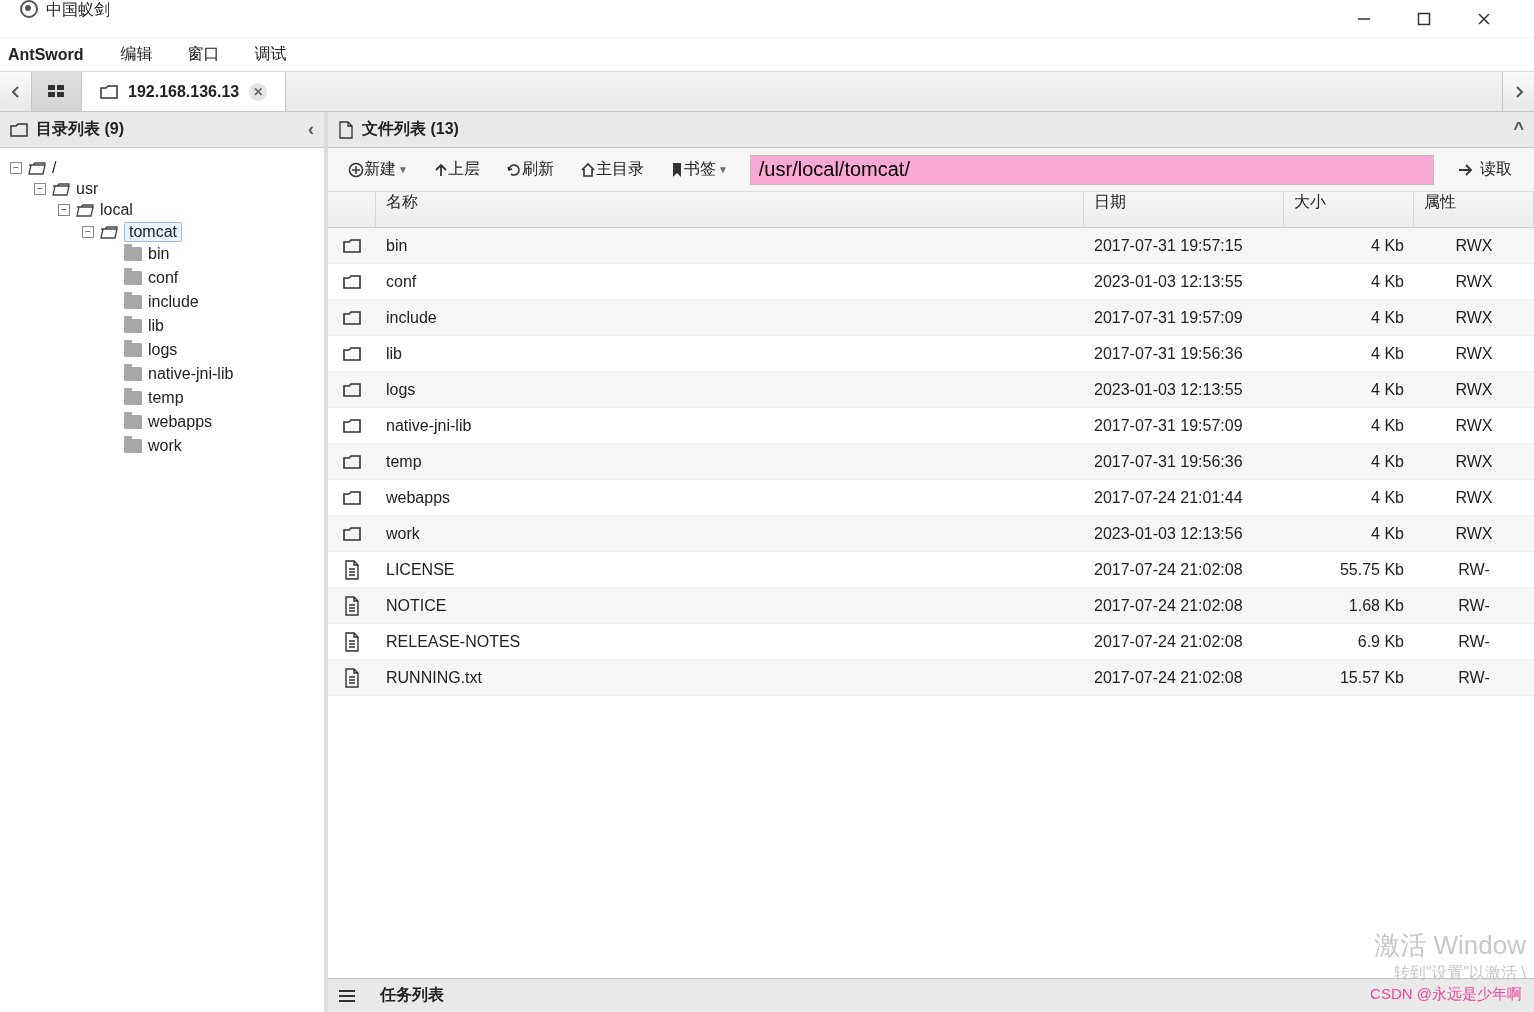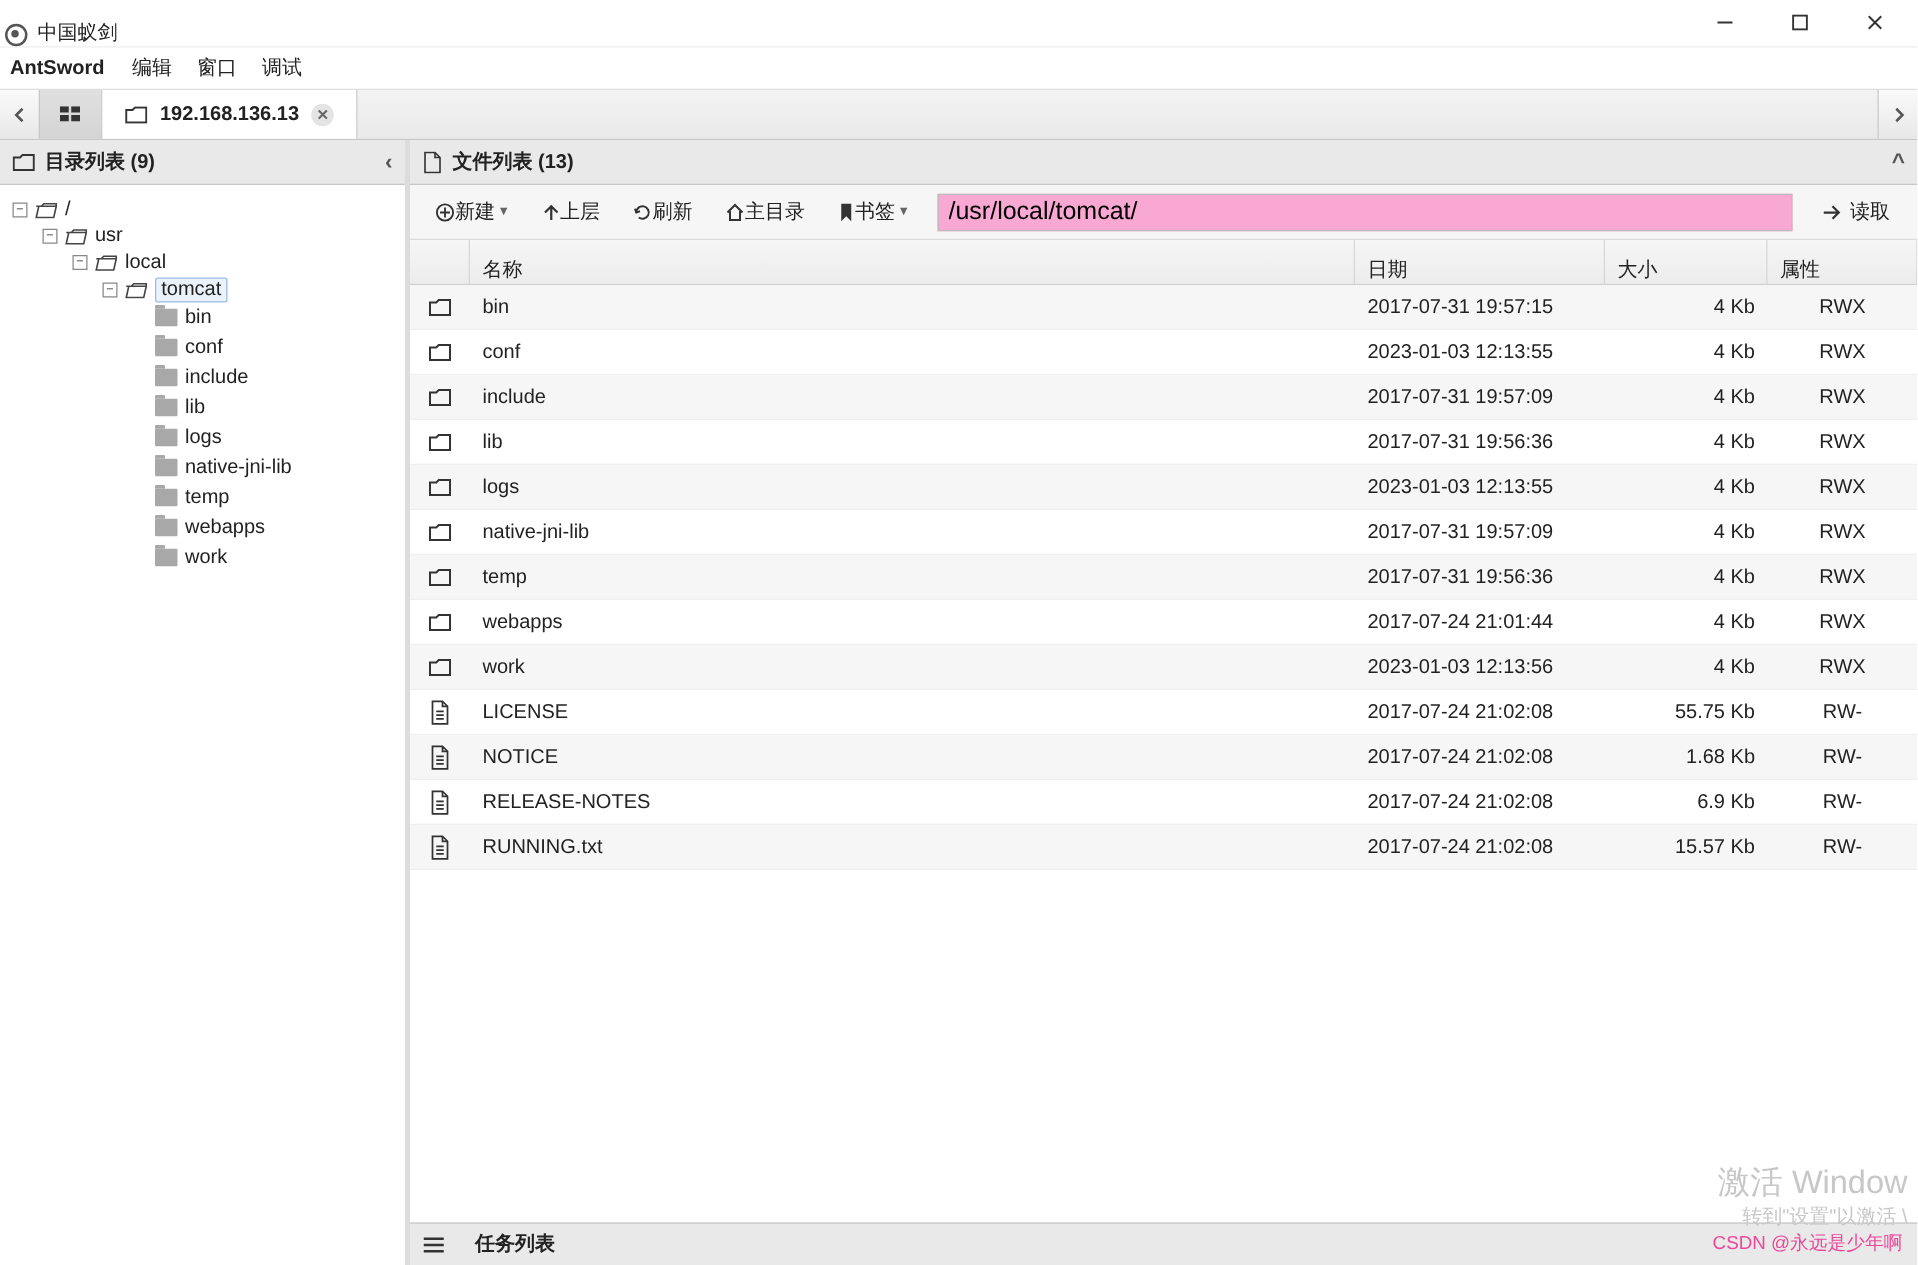--- a/index.html
+++ b/index.html
@@ -1,27 +1,27 @@
 <!DOCTYPE html>
 <html><head>
 <meta charset="utf-8">
 <style>
 * { box-sizing: border-box; margin: 0; padding: 0; font-family: "Microsoft YaHei", "Segoe UI", Arial, sans-serif; }
 body { background: #fff; font-size: 16px; color: #222; width: 1534px; height: 1012px; overflow: hidden; position: relative; }
 
 
-.titlebar { height: 38px; display: flex; align-items: flex-end; padding: 0 4px; border-bottom: 1px solid #eee; }
+.titlebar { height: 38px; display: flex; align-items: flex-start; padding: 0 20px; border-bottom: 1px solid #eee; }
 .titlebar .app-icon { width: 18px; height: 18px; border-radius: 50%; border: 2px solid #555; margin-right: 8px; position: relative; }
 .titlebar .app-icon::after { content: ""; position:absolute; width:6px; height:6px; background:#555; border-radius:50%; top:3px; left:3px; }
 .winbtns { margin-left: auto; display: flex; }
 .winbtn { width: 60px; height: 38px; display: flex; align-items: center; justify-content: center; font-size: 16px; }
 .winbtn svg { stroke: #333; }
 
 
-.menubar { height: 34px; display: flex; align-items: center; padding: 0 8px; gap: 8px; border-bottom: 1px solid #ddd; }
+.menubar { height: 34px; display: flex; align-items: center; padding: 0 8px; gap: 23px; border-bottom: 1px solid #ddd; }
 .menubar .brand { font-weight: 700; margin-right: 8px; }
 .menubar .mitem { padding: 2px 6px; }
 
 
 .tabstrip { height: 40px; background: linear-gradient(#f3f3f3,#e9e9e9); border-bottom: 1px solid #c7c7c7; display: flex; align-items: stretch; }
 .tabstrip .navbtn { width: 32px; display:flex; align-items:center; justify-content:center; border-right:1px solid #c7c7c7; background:linear-gradient(#fafafa,#e8e8e8); }
 .tabstrip .navbtn.right { border-left:1px solid #c7c7c7; border-right:none; margin-left:auto;}
 .tabstrip .homebtn { width: 50px; display:flex; align-items:center; justify-content:center; border-right:1px solid #c7c7c7; background:linear-gradient(#e0e0e0,#d4d4d4); }
 .tabstrip .tab { display:flex; align-items:center; gap:10px; padding:0 18px; background:#fff; border-right:1px solid #c7c7c7; font-weight:700; }
 .tabstrip .tab .close { width:18px;height:18px;border-radius:50%;background:#e4e4e4;display:flex;align-items:center;justify-content:center;font-size:12px;color:#666; }
@@ -51,21 +51,21 @@
 
 .toolbar { height:44px; border-bottom:1px solid #dcdcdc; display:flex; align-items:center; padding:0 8px; gap:2px; background:#f6f6f6;}
 .tbtn { display:flex; align-items:center; gap:0; padding:4px 12px; font-size:16px; }
 .tbtn .caret { font-size:10px; color:#666; margin-left:2px;}
 .pathbox { flex:1; height:30px; border:1px solid #bdbdbd; background:#f9a8d4; padding:0 8px; font-size:20px; margin:0 8px;}
 .readbtn { display:flex; align-items:center; gap:6px; padding:4px 14px; }
 
 
 .filetable { flex:1; overflow:auto; background:#fff; }
 .fthead { display:flex; background:linear-gradient(#f6f6f6,#ececec); border-bottom:1px solid #cfcfcf; height:36px; align-items:center;}
-.fthead .col { padding:0 10px; border-right:1px solid #d7d7d7; height:100%; display:flex; align-items:flex-end;}
+.fthead .col { padding:0 10px; border-right:1px solid #d7d7d7; height:100%; display:flex; align-items:flex-start;}
 .col-icon{width:48px;}
 .col-name{flex:1;}
 .col-date{width:200px;}
 .col-size{width:130px; justify-content:flex-start;}
 .col-attr{width:120px;}
 .ftrow { display:flex; height:36px; align-items:center; border-bottom:1px solid #f0f0f0;}
 .ftrow:nth-child(odd){background:#f6f6f6;}
 .ftrow:nth-child(even){background:#fff;}
 .ftrow .cell{padding:0 10px;}
 .cell-icon{width:48px;display:flex;align-items:center;justify-content:center;}

